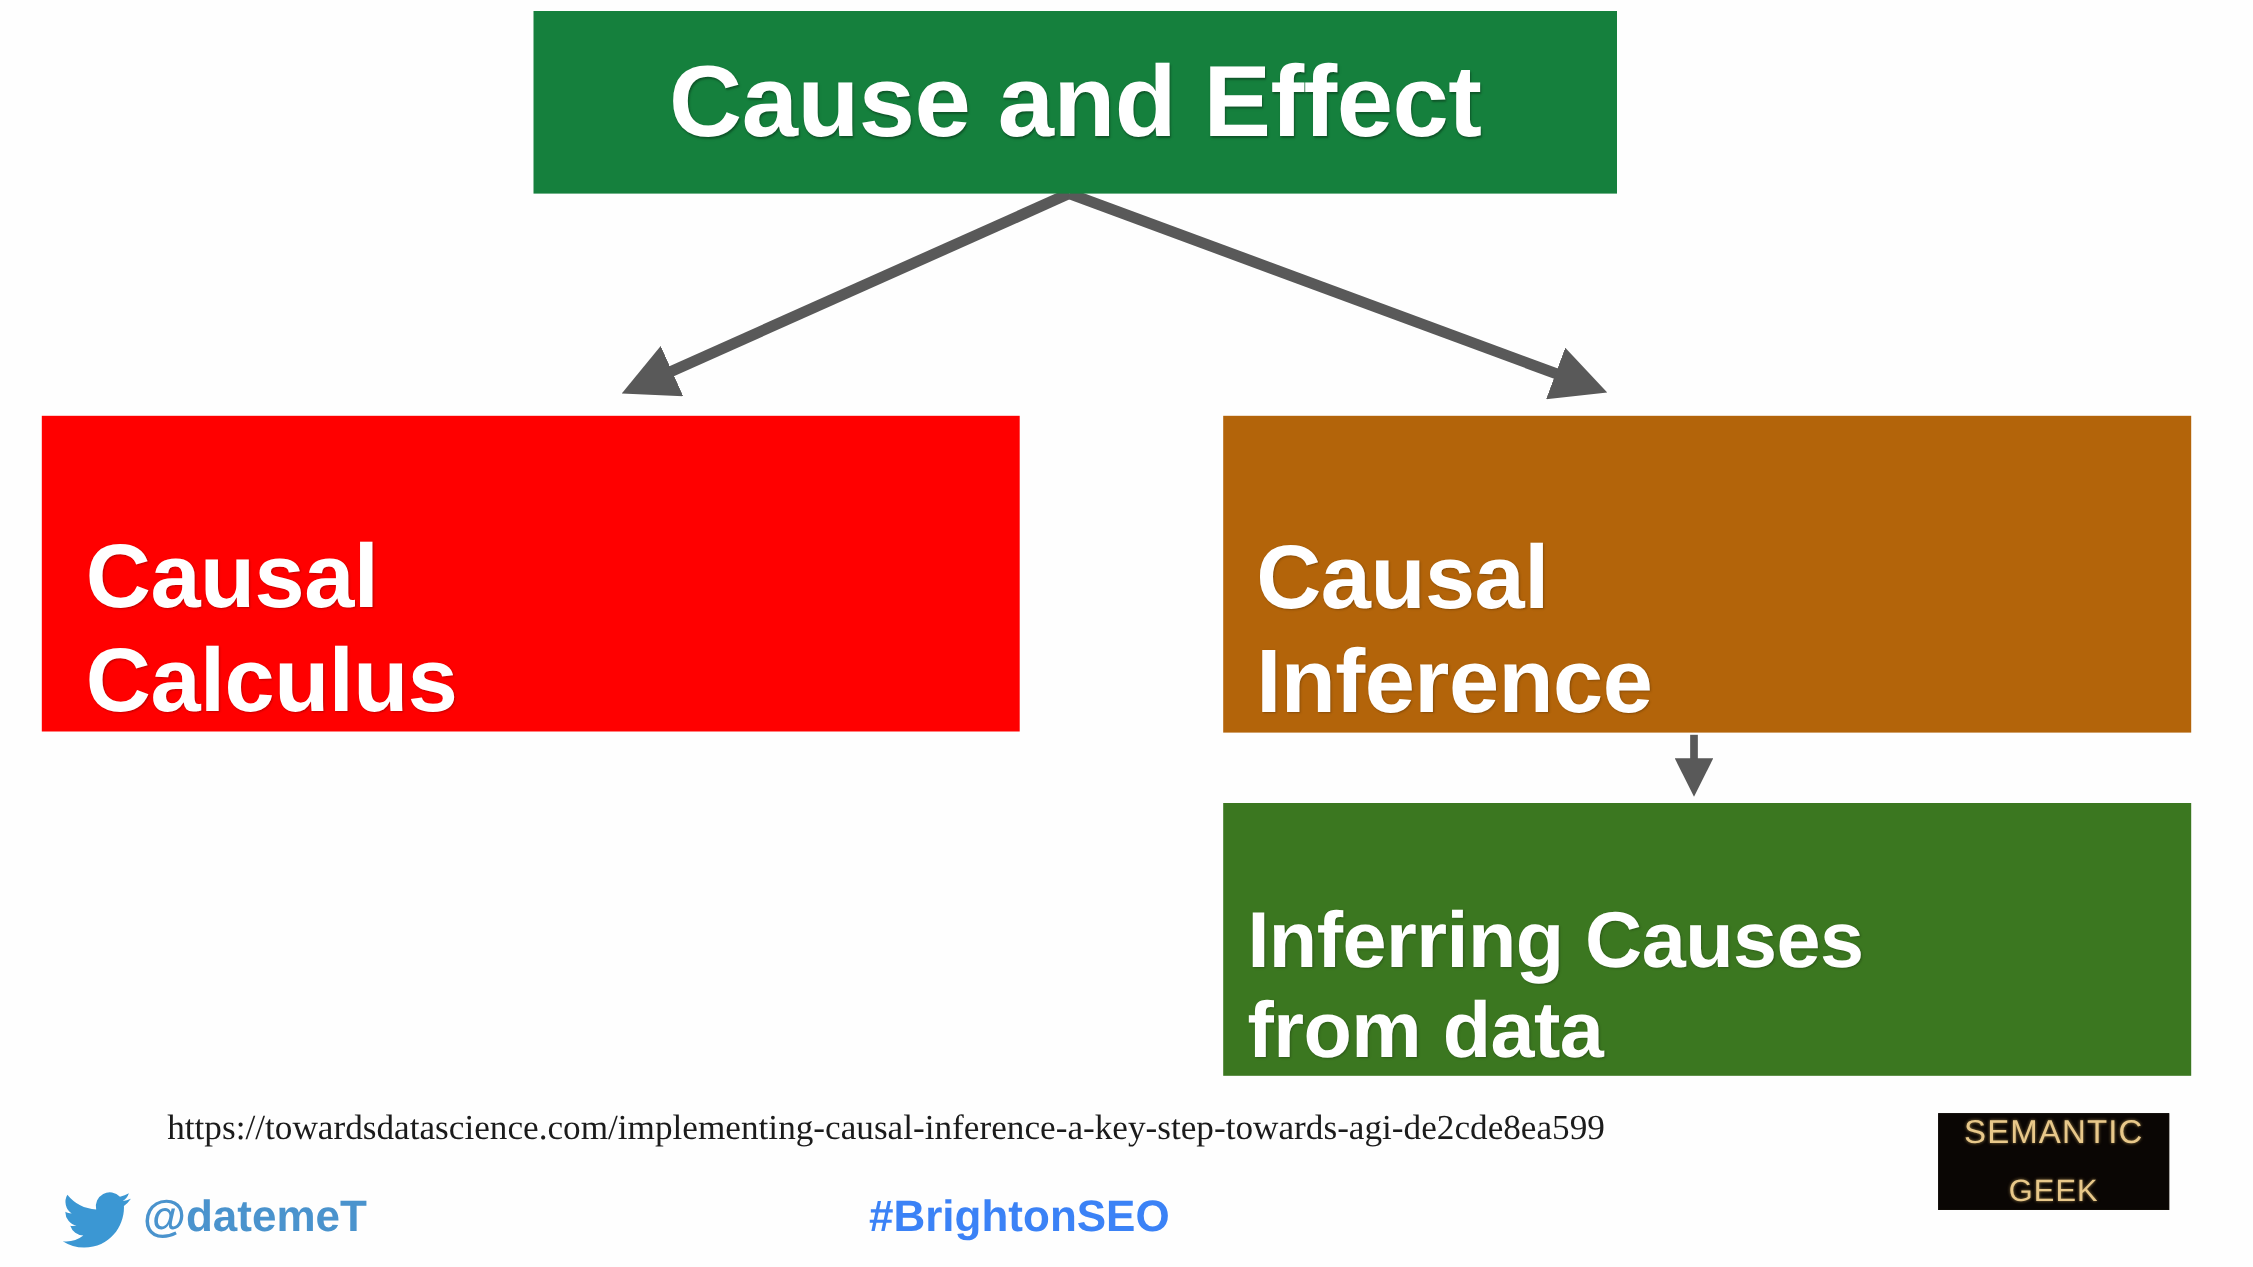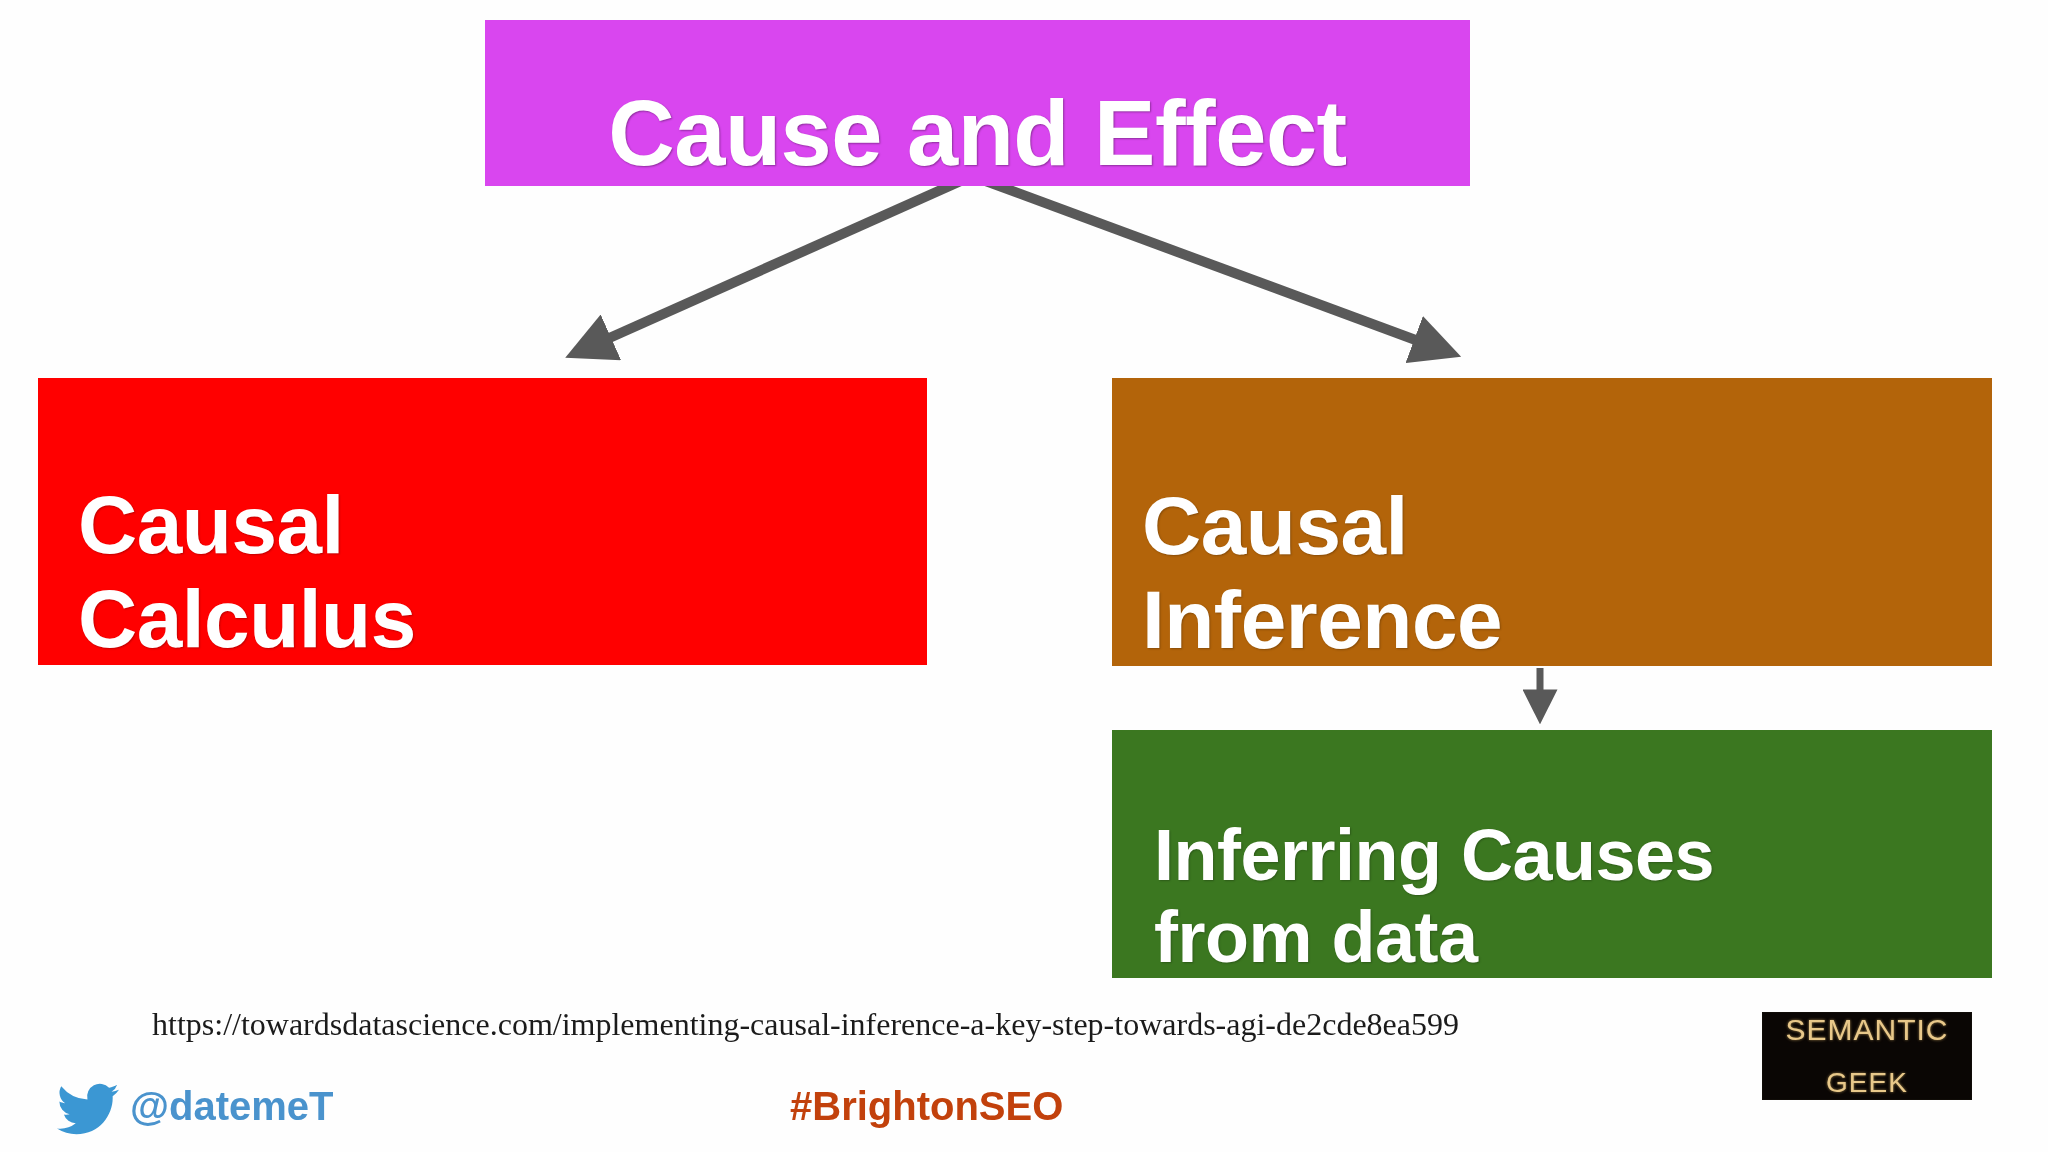--- a/index.html
+++ b/index.html
@@ -29,27 +29,26 @@
     line-height: 1.14;
     white-space: pre-line;
   }
 
   
   #title-box {
     left: 485px;
     top: 10px;
     width: 985px;
     height: 166px;
-    background: #d946ef;
+    background: #15803d;
     align-items: center;
-    justify-content: flex-end;
+    justify-content: center;
     font-size: 92px;
     text-align: center;
     text-shadow: 1px 1px 2px rgba(0,0,0,0.35);
-    margin-top: 10px;
   }
 
   
   #calculus-box {
     left: 38px;
     top: 378px;
     width: 889px;
     height: 287px;
     background: #ff0000;
     padding-left: 40px;
@@ -65,21 +64,21 @@
     padding-left: 30px;
     font-size: 82px;
     text-shadow: 1px 1px 2px rgba(0,0,0,0.25);
   }
   #inferring-box {
     left: 1112px;
     top: 730px;
     width: 880px;
     height: 248px;
     background: #3b7720;
-    padding-left: 42px;
+    padding-left: 22px;
     font-size: 72px;
     text-shadow: 1px 1px 2px rgba(0,0,0,0.25);
   }
 
   
   #arrows {
     position: absolute;
     left: 0; top: 0;
     width: 2048px;
     height: 1152px;
@@ -112,21 +111,21 @@
     font-weight: bold;
     color: #4a93cd;
     text-align: center;
   }
   #hashtag {
     position: absolute;
     left: 790px;
     top: 1084px;
     font-size: 40px;
     font-weight: bold;
-    color: #c2410c;
+    color: #3b82f6;
   }
 
   
   #logo {
     position: absolute;
     left: 1762px;
     top: 1012px;
     width: 208px;
     height: 86px;
     background: #0a0604;

